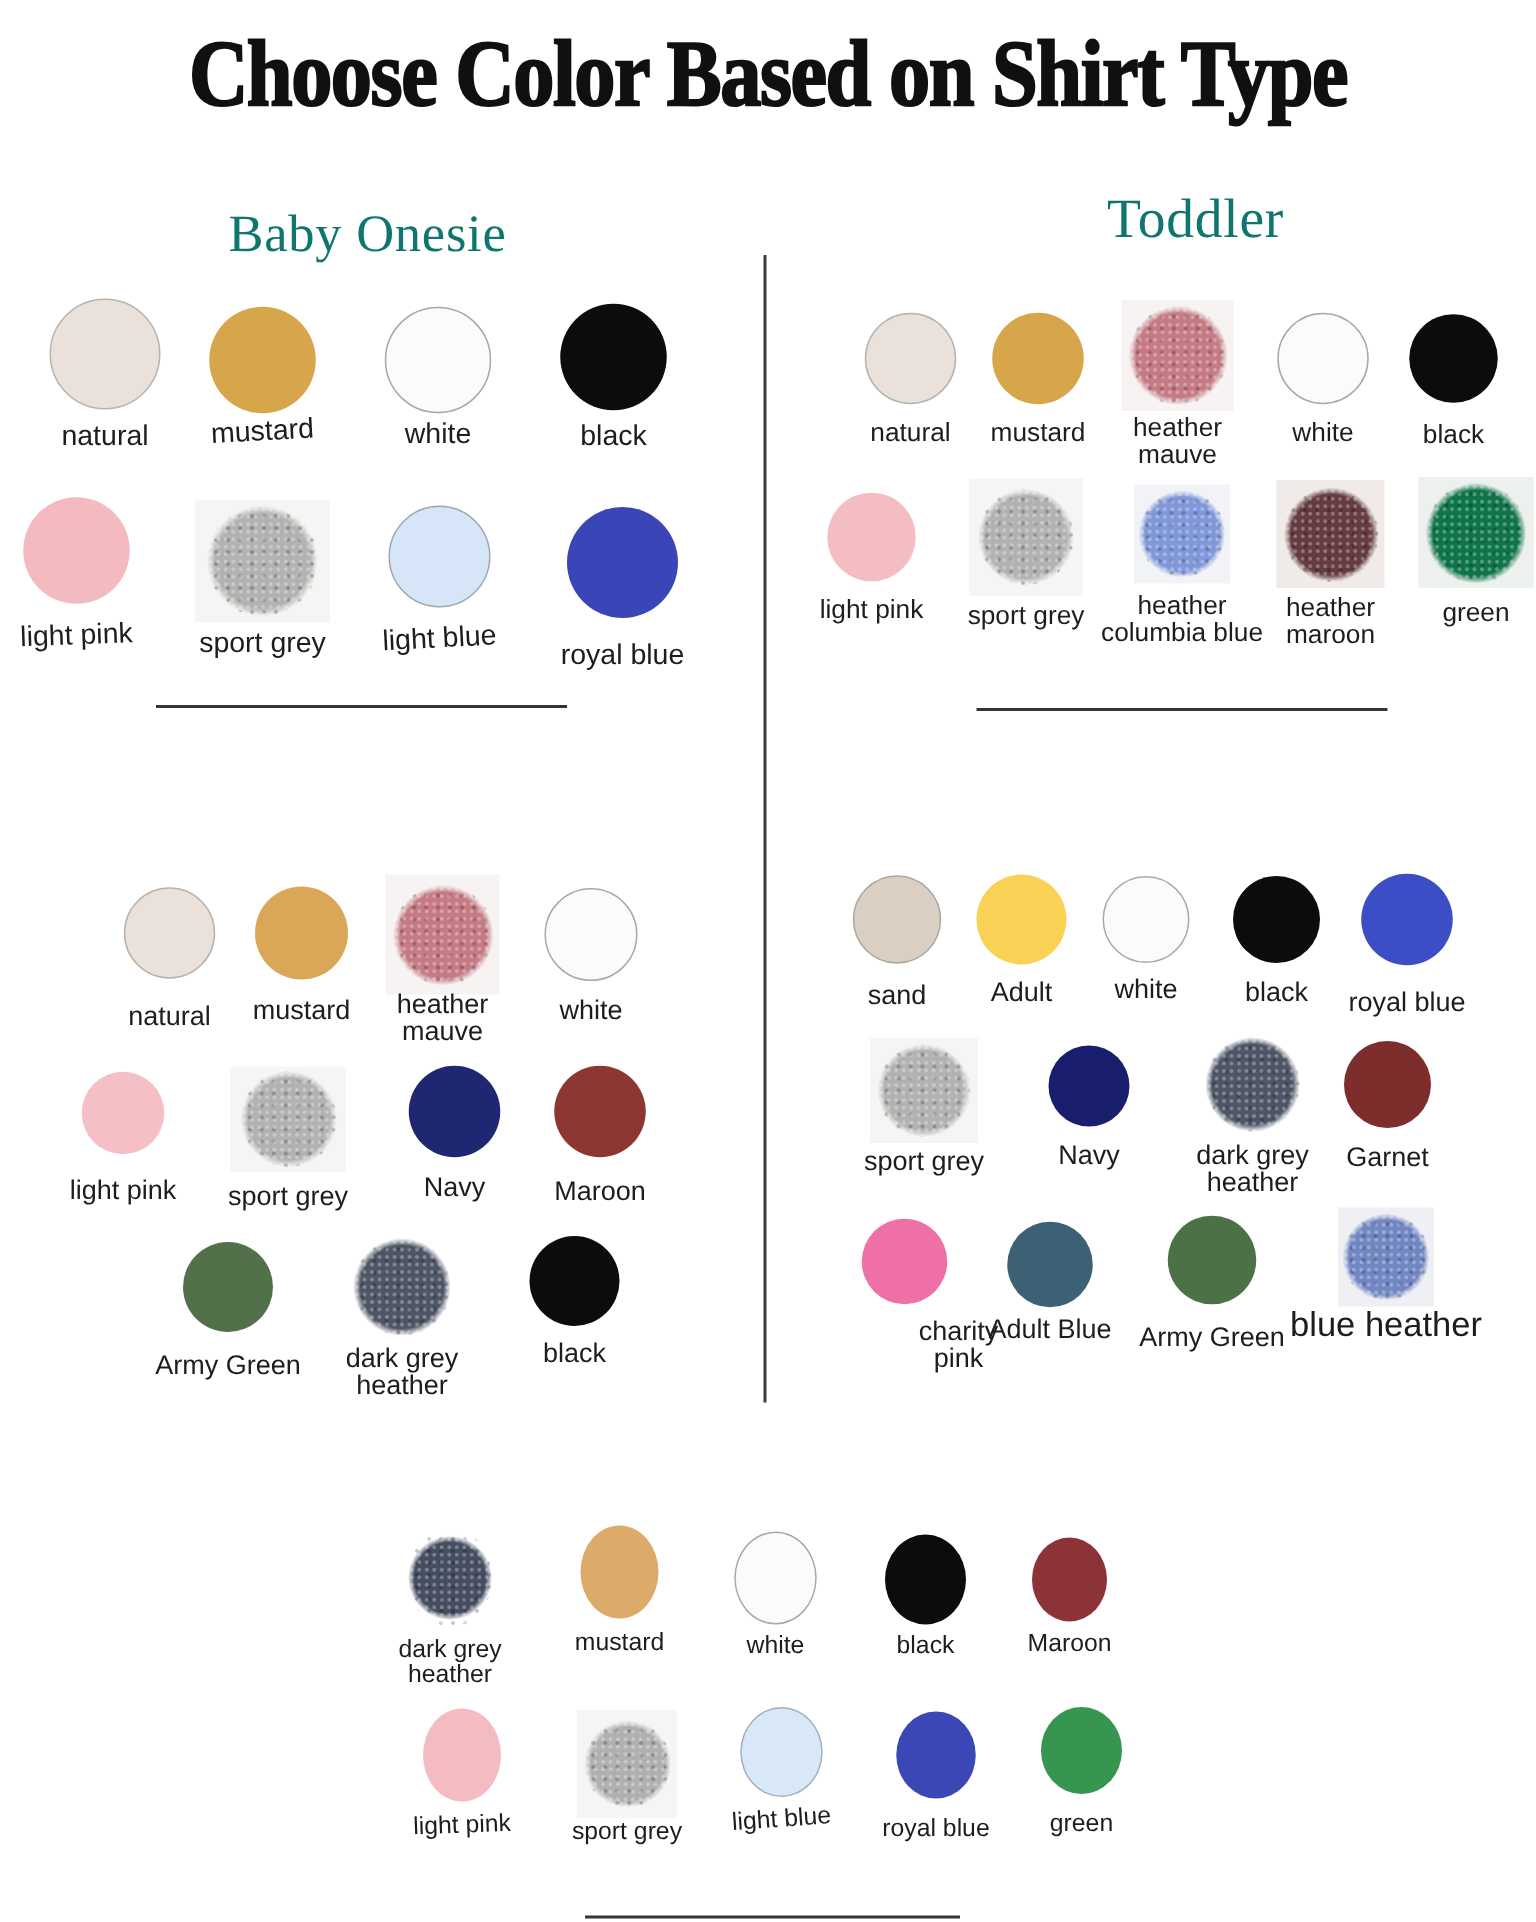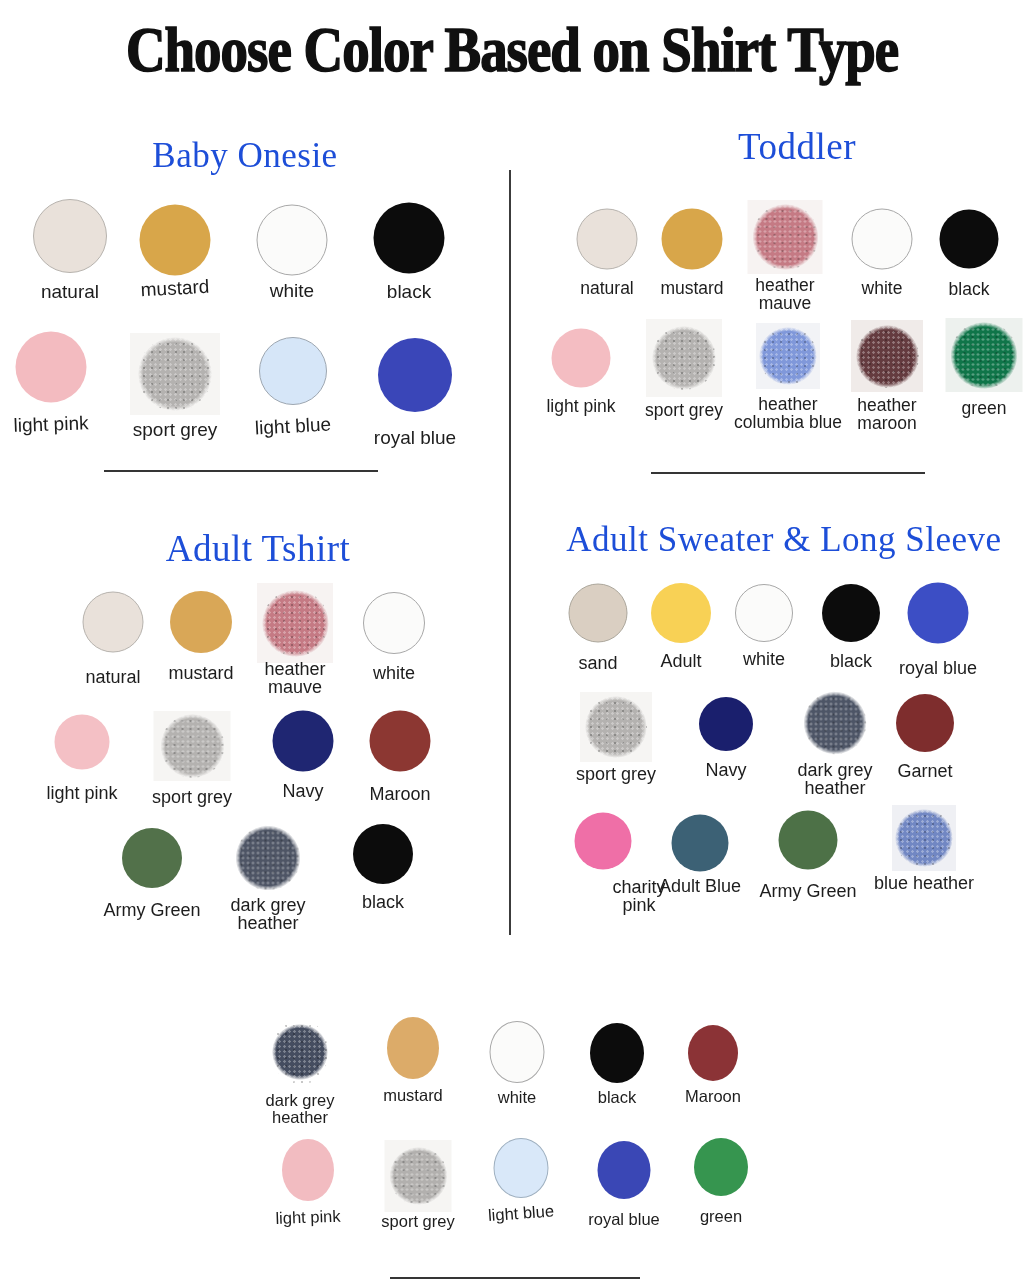--- a/index.html
+++ b/index.html
@@ -17,21 +17,21 @@
     margin: 0; text-align: center;
     font-family: "Liberation Serif", serif;
     font-weight: 700; font-size: 56px; color: #101010;
     letter-spacing: -1px;
     -webkit-text-stroke: 1.4px #101010;
     transform: scale(0.98, 1.12); transform-origin: 50% 0;
   }
   h2.section-title {
     position: absolute; margin: 0; text-align: center;
     font-family: "Liberation Serif", serif;
-    font-weight: 500; color: #1d4ed8; letter-spacing: 0.5px;
+    font-weight: 500; color: #0f766e; letter-spacing: 0.5px;
     white-space: nowrap;
   }
 
   .swatch {
     position: absolute;
     transform: translate(-50%, -50%);
     border-radius: 50%;
   }
   .swatch.outline { box-sizing: border-box; border: 1.6px solid #a8a8a8; }
   .photo {
@@ -56,22 +56,20 @@
 </style>
 </head>
 <body>
 
 <div id="canvas">
 
   <h1 class="page-title">Choose Color Based on Shirt Type</h1>
 
   <h2 class="section-title" style="left:65px; top:136px; width:360px; font-size:35px;">Baby Onesie</h2>
   <h2 class="section-title" style="left:562px; top:125px; width:470px; font-size:37px;">Toddler</h2>
-  <h2 class="section-title" style="left:20px; top:527px; width:476px; font-size:37px;">Adult Tshirt</h2>
-  <h2 class="section-title" style="left:552px; top:520px; width:464px; font-size:35px;">Adult Sweater &amp; Long Sleeve</h2>
 
   <div class="vdivider" style="left:509px; top:170px; height:765px;"></div>
   <div class="hdivider" style="left:104px; top:470px; width:274px;"></div>
   <div class="hdivider" style="left:651px; top:472px; width:274px;"></div>
   <div class="hdivider" style="left:390px; top:1277px; width:250px;"></div>
 
   <div id="swatch-layer">
       <div class="swatch outline" style="width: 74px; height: 74px; background: rgb(233, 225, 218); border-color: rgb(183, 179, 174); left: 70px; top: 236px;"></div>
       <div class="lbl" style="left: 70px; top: 291px; font-size: 19px;">natural</div>
       <div class="swatch solid" style="width: 71px; height: 71px; background: rgb(216, 166, 74); left: 175px; top: 240px;"></div>
@@ -175,21 +173,21 @@
       <div class="swatch solid" style="width: 57px; height: 57px; background: rgb(239, 111, 167); left: 603px; top: 841px;"></div>
       <div class="lbl" style="left: 603px; top: 896px; font-size: 18px; margin-left: 36px;">charity
 pink</div>
       <div class="swatch solid" style="width: 57px; height: 57px; background: rgb(60, 97, 117); left: 700px; top: 843px;"></div>
       <div class="lbl" style="left: 700px; top: 886px; font-size: 18px;">Adult Blue</div>
       <div class="swatch solid" style="width: 59px; height: 59px; background: rgb(77, 113, 71); left: 808px; top: 840px;"></div>
       <div class="lbl" style="left: 808px; top: 891px; font-size: 18px;">Army Green</div>
       <div class="photo" style="left: 924px; top: 838px; width: 64px; height: 66px; background: rgb(239, 240, 244);">
         <div class="swatch heather" style="width: 58px; height: 58px; background-image: radial-gradient(rgba(255, 255, 255, 0.3) 1px, rgba(255, 255, 255, 0) 1.5px), radial-gradient(rgba(0, 0, 0, 0.22) 1px, rgba(0, 0, 0, 0) 1.5px), radial-gradient(circle closest-side, rgb(113, 135, 195) 0%, rgb(113, 135, 195) 85%, rgba(255, 255, 255, 0) 100%); background-size: 5px 5px, 8px 8px, 100% 100%; background-position: 0px 0px, 2px 3px, 0px 0px;"></div>
       </div>
-      <div class="lbl" style="left: 924px; top: 883px; font-size: 18px; text-align: center;">blue heather</div>
+      <div class="lbl" style="left: 924px; top: 883px; font-size: 23px; text-align: center;">blue heather</div>
       <div class="swatch heather" style="width: 56px; height: 66px; background-image: radial-gradient(rgba(255, 255, 255, 0.3) 1px, rgba(255, 255, 255, 0) 1.5px), radial-gradient(rgba(0, 0, 0, 0.22) 1px, rgba(0, 0, 0, 0) 1.5px), radial-gradient(circle closest-side, rgb(69, 77, 96) 0%, rgb(69, 77, 96) 85%, rgba(255, 255, 255, 0) 100%); background-size: 5px 5px, 8px 8px, 100% 100%; background-position: 0px 0px, 2px 3px, 0px 0px; left: 300px; top: 1052px;"></div>
       <div class="lbl" style="left: 300px; top: 1108px; font-size: 16.5px;">dark grey
 heather</div>
       <div class="swatch solid" style="width: 52px; height: 62px; background: rgb(220, 171, 105); left: 413px; top: 1048px;"></div>
       <div class="lbl" style="left: 413px; top: 1095px; font-size: 16.5px;">mustard</div>
       <div class="swatch outline" style="width: 55px; height: 62px; background: rgb(251, 251, 250); border-color: rgb(168, 168, 168); left: 517px; top: 1052px;"></div>
       <div class="lbl" style="left: 517px; top: 1097px; font-size: 16.5px;">white</div>
       <div class="swatch solid" style="width: 54px; height: 60px; background: rgb(12, 12, 12); left: 617px; top: 1053px;"></div>
       <div class="lbl" style="left: 617px; top: 1097px; font-size: 16.5px;">black</div>
       <div class="swatch solid" style="width: 50px; height: 56px; background: rgb(139, 51, 54); left: 713px; top: 1053px;"></div>

